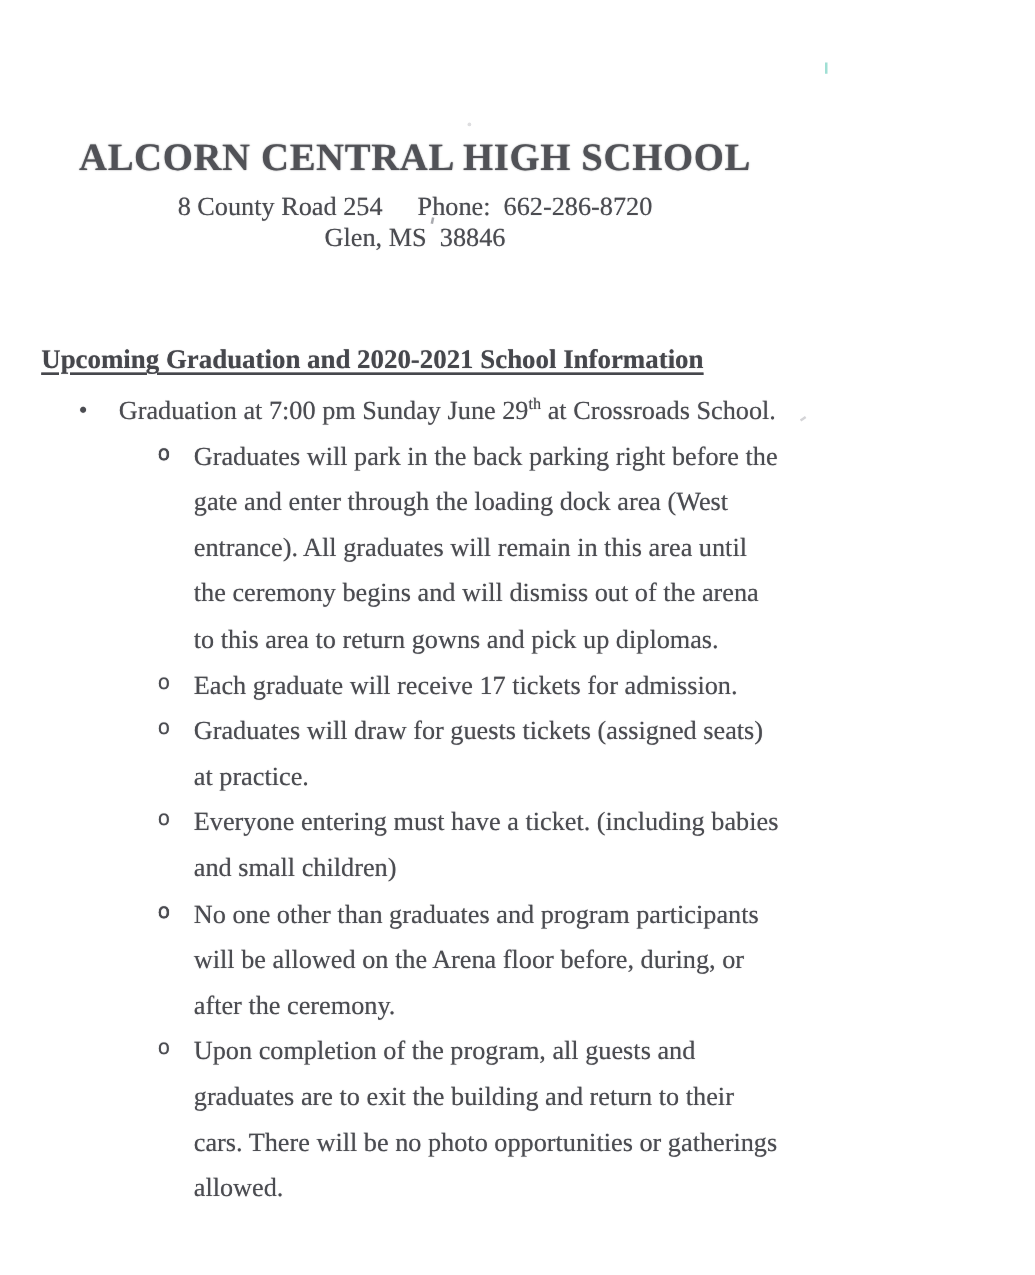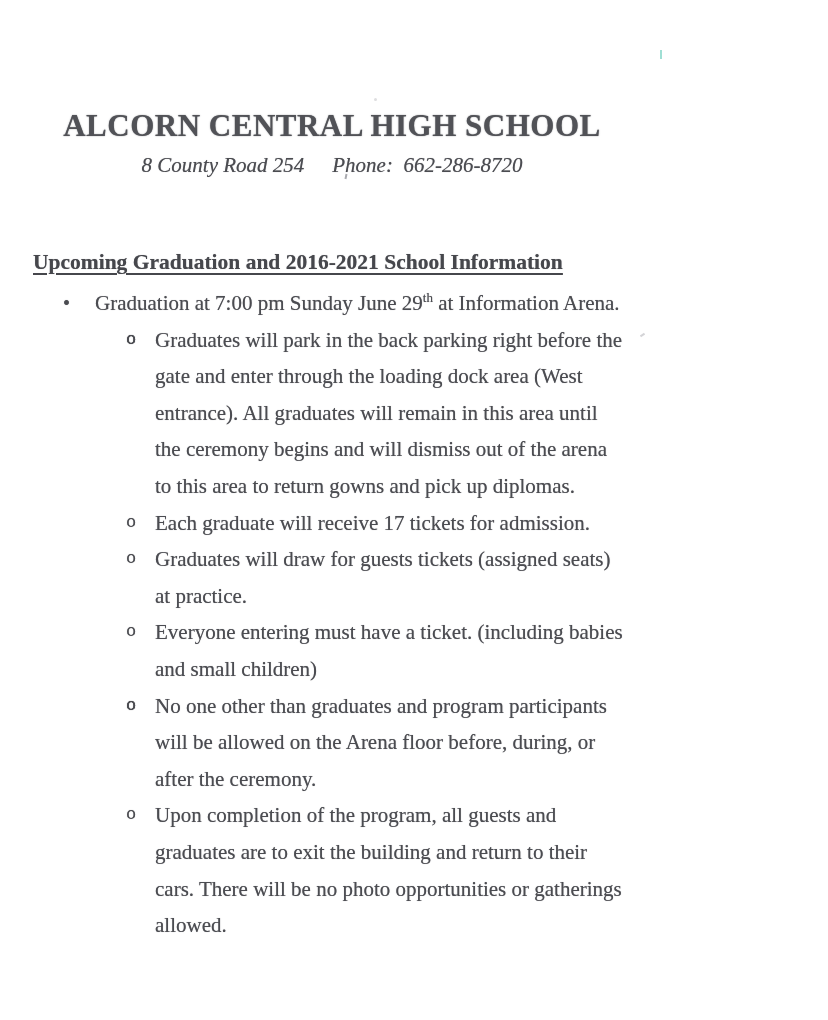--- a/index.html
+++ b/index.html
@@ -35,21 +35,20 @@
   .hline {
     margin: 0;
     font-size: 21px;
     line-height: 25px;
     white-space: pre-wrap;
   }
   .addr-phone-row {
     display: flex;
     justify-content: center;
     gap: 28px;
-    font-style: italic;
   }
 
   
   .doc-body {
     padding: 0 40px 0 33px;
   }
   .section-heading {
     margin: 72px 0 0 0;
     font-size: 21.5px;
     line-height: 24px;
@@ -130,30 +129,31 @@
   <div class="artifact faint-dot"></div>
   <div class="artifact stray-mark"></div>
   <div class="artifact tick-mark"></div>
 
   <header class="letterhead">
     <h1 class="school-name">ALCORN CENTRAL HIGH SCHOOL</h1>
     <p class="hline addr-phone-row">
       <span>8 County Road 254</span>
       <span>Phone:  662-286-8720</span>
     </p>
+    <p class="hline">Glen, MS  38846</p>
   </header>
 
   <main class="doc-body">
-    <h2 class="section-heading">Upcoming Graduation and 2016-2021 School Information</h2>
+    <h2 class="section-heading">Upcoming Graduation and 2020-2021 School Information</h2>
 
     <div class="bullet-list">
 
       <div class="item l1">
         <span class="marker">•</span>
-        <span><span>Graduation at 7:00 pm Sunday June 29</span><sup class="ordinal">th</sup><span> at Information Arena.</span></span>
+        <span><span>Graduation at 7:00 pm Sunday June 29</span><sup class="ordinal">th</sup><span> at Crossroads School.</span></span>
       </div>
 
       <div class="item l2">
         <span class="marker">o</span>
       </div>
 
       <div class="item l2">
         <span class="marker">o</span>
         <span>Graduates will park in the back parking right before the gate and enter through the loading dock area (West entrance). All graduates will remain in this area until the ceremony begins and will dismiss out of the arena to this area to return gowns and pick up diplomas.</span>
       </div>

